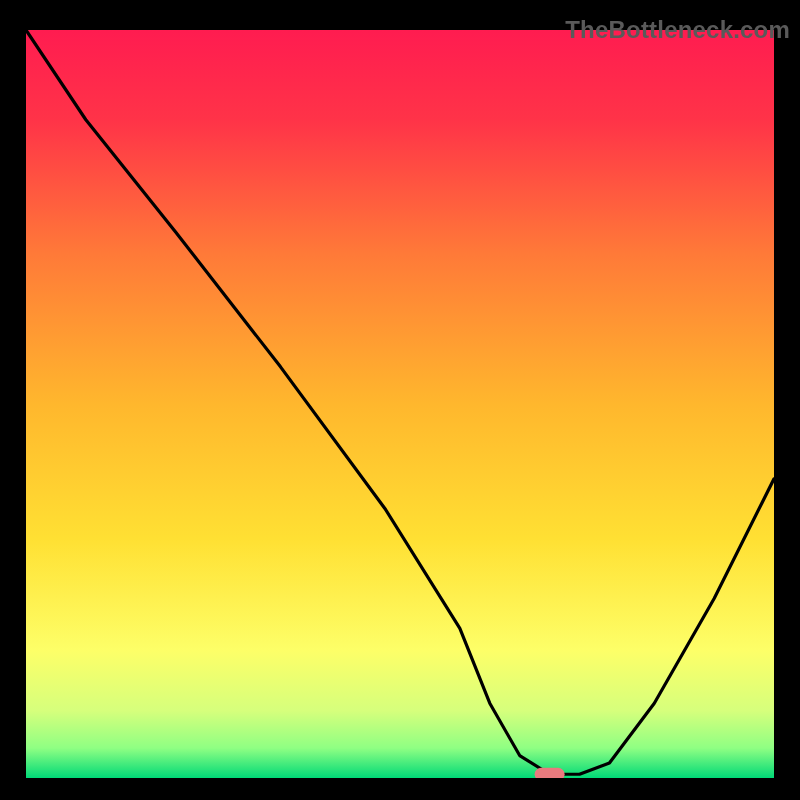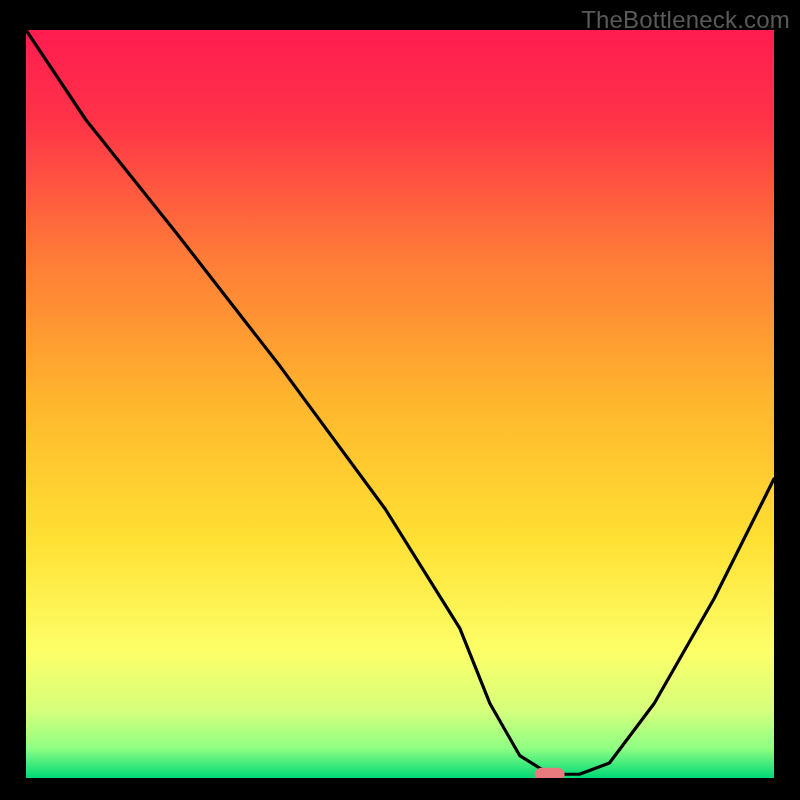--- a/index.html
+++ b/index.html
@@ -12,25 +12,25 @@
     font-family: Arial, Helvetica, sans-serif;
   }
   .stage {
     position: relative;
     width: 800px;
     height: 800px;
     background: #000;
   }
   .watermark {
     position: absolute;
-    top: 6px;
+    top: 16px;
     right: 10px;
     color: #5a5a5a;
     font-size: 24px;
-    font-weight: 400;
+    font-weight: 700;
     letter-spacing: 0.2px;
     z-index: 10;
     user-select: none;
   }
   .plot-wrap {
     position: absolute;
     left: 26px;
     top: 30px;
     width: 748px;
     height: 748px;

